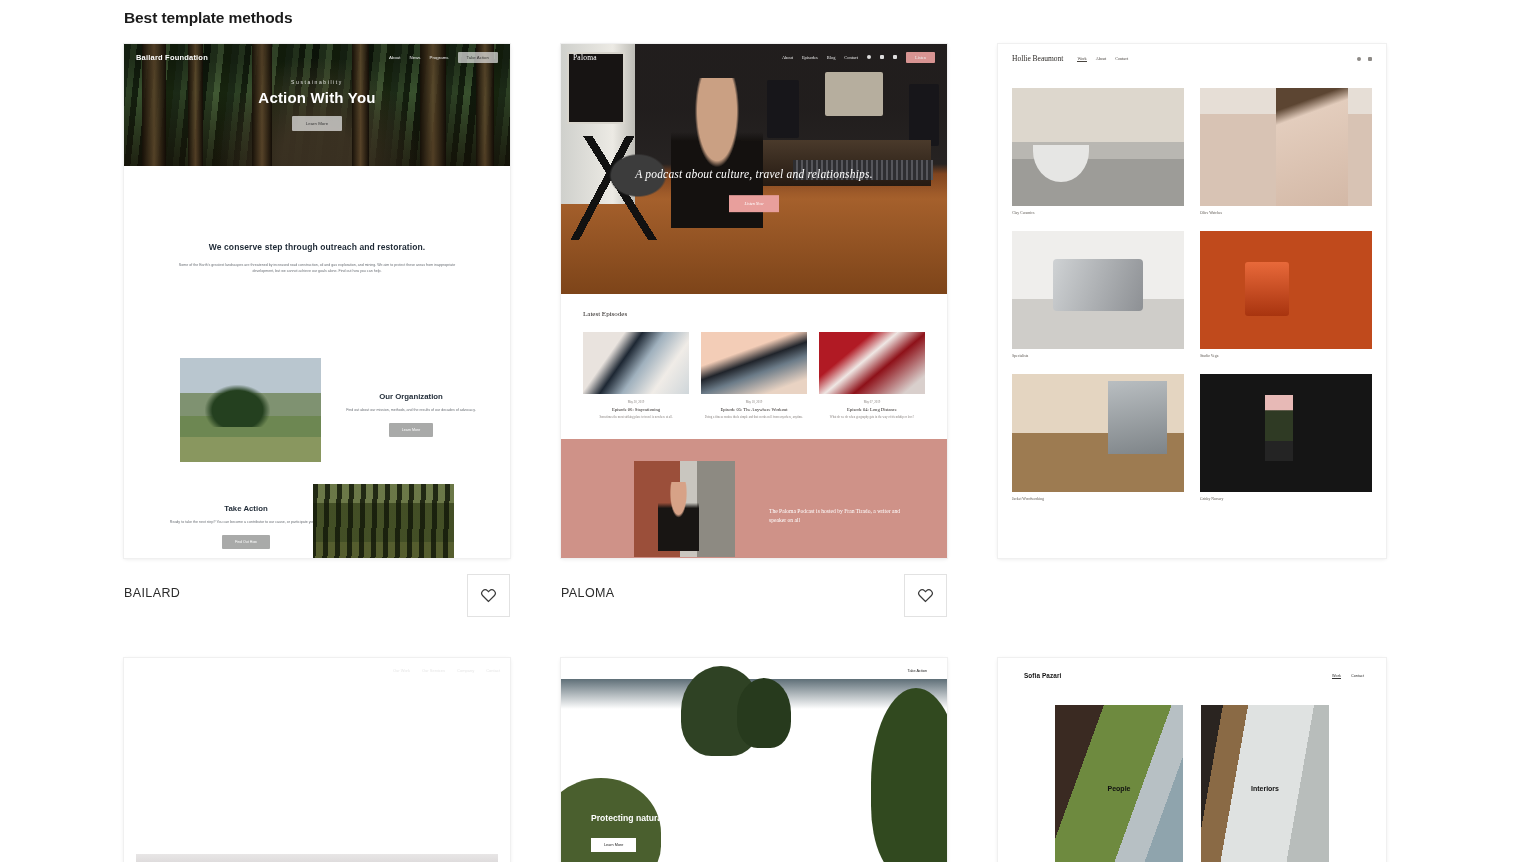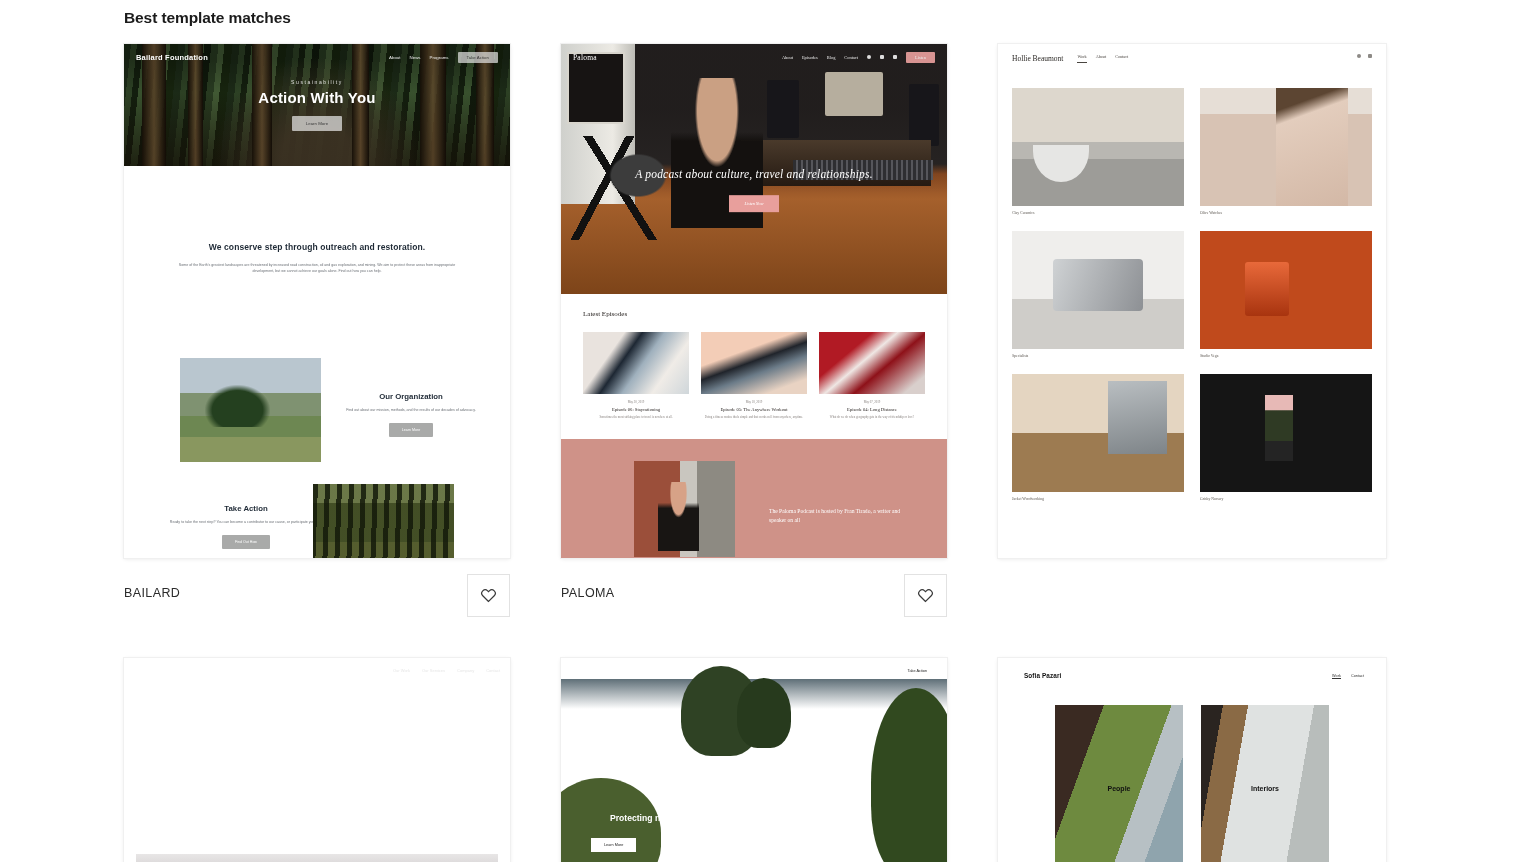--- a/index.html
+++ b/index.html
@@ -161,21 +161,21 @@
   .paloma .epdate{ font-family:"Liberation Serif",serif; font-size:3px; color:#8a8481; text-align:center; margin-top:6px; }
   .paloma .eptitle{ font-family:"Liberation Serif",serif; font-size:4.6px; color:#2a2523; text-align:center; margin-top:3px; }
   .paloma .epdesc{ font-family:"Liberation Serif",serif; font-size:3px; color:#8a8481; text-align:center; line-height:1.6; margin-top:3px; }
   .paloma .host{ position:absolute; left:0; right:0; top:395px; bottom:0; background:#cf9288; }
   .paloma .hostimg{ position:absolute; left:73px; top:22px; width:101px; height:96px;
     background: linear-gradient(90deg,#9b4f3a 0 46%, #c9c6bf 46% 62%, #8d8a82 62% 100%); }
   .paloma .hostimg::after{ content:''; position:absolute; left:24%; top:22%; width:40%; height:72%;
     background: radial-gradient(ellipse at 50% 16%, #d7a287 0 26%, rgba(0,0,0,0) 30%), linear-gradient(180deg, rgba(0,0,0,0) 0 30%, #181513 38% 100%); }
   .paloma .hosttxt{ position:absolute; left:208px; top:68px; width:140px;
     font-family:"Liberation Serif",serif; font-size:5.6px; color:#fff; line-height:1.55; }
-  .beaumont .bnav{ position:absolute; top:10px; left:14px; right:14px; display:flex; }
+  .beaumont .bnav{ position:absolute; top:10px; left:14px; right:14px; display:flex; align-items:center; }
   .beaumont .bbrand{ font-family:"Liberation Serif",serif; font-size:7.5px; color:#2c2926; }
   .beaumont .blinks{ display:flex; gap:9px; margin-left:14px; }
   .beaumont .blinks span{ font-family:"Liberation Serif",serif; font-size:4.2px; color:#4a4540; }
   .beaumont .blinks span.active{ border-bottom:.6px solid #4a4540; }
   .beaumont .bsoc{ margin-left:auto; display:flex; gap:7px; }
   .beaumont .bgrid{ position:absolute; left:14px; right:14px; top:44px; display:grid;
     grid-template-columns:1fr 1fr; column-gap:16px; row-gap:16px; }
   .beaumont .bimg{ width:100%; height:118px; }
   .beaumont .bcap{ font-family:"Liberation Serif",serif; font-size:3.8px; color:#5d5852; margin-top:5px; }
   .b1{ background: linear-gradient(180deg,#ddd7cd 0 46%, #b9b7b2 46% 60%, #9d9c98 60% 100%); position:relative;}
@@ -206,21 +206,21 @@
     background: linear-gradient(180deg,#e8e6e6,#b9b4b6); }
   .clark .ridge{ position:absolute; left:0; right:0; top:10%; height:14%;
     background: linear-gradient(180deg, rgba(86,103,112,.95), rgba(86,103,112,0)); }
   .clark .bush{ position:absolute; border-radius:50% 50% 38% 38%; }
   .clark .cbrand{ position:absolute; left:30px; top:8px; font-size:6px; color:#fff; letter-spacing:.4px; }
   .clark .clinks{ position:absolute; right:92px; top:10px; display:flex; gap:7px; align-items:center; }
   .clark .clinks span{ font-size:3.6px; color:#fff; opacity:.95; }
   .clark .cbtn{ position:absolute; right:10px; top:7px; background:#fff; color:#222;
     font-size:3.8px; padding:4px 10px; }
   .clark .chead{ position:absolute; left:30px; bottom:46px; width:200px;
-    font-size:8.6px; color:#fff; font-weight:600; line-height:1.42;margin-left:19px; }
+    font-size:8.6px; color:#fff; font-weight:600; line-height:1.42; }
   .clark .cmore{ position:absolute; left:30px; bottom:18px; background:#fff; color:#222;
     font-size:3.8px; padding:5px 13px; }
   .sofia .sbrand{ position:absolute; left:26px; top:14px; font-size:6.4px; font-weight:700; color:#111; letter-spacing:.1px; }
   .sofia .slinks{ position:absolute; right:22px; top:16px; display:flex; gap:10px; }
   .sofia .slinks span{ font-size:3.8px; color:#333; }
   .sofia .slinks span.active{ border-bottom:.6px solid #333; }
   .sofia .sgrid{ position:absolute; left:57px; right:57px; top:47px; bottom:0;
     display:grid; grid-template-columns:1fr 1fr; column-gap:18px; }
   .sofia .sitem{ position:relative; }
   .sofia .simg{ position:absolute; inset:0; }
@@ -240,21 +240,21 @@
     border:1px solid #e2e2e2; background:#fff;
     display:flex; align-items:center; justify-content:center; cursor:pointer;
   }
   .fav-btn svg { width:17px; height:17px; }
 </style>
 </head>
 <body>
 
 <div class="page">
 
-  <div class="page-title">Best template matches</div>
+  <div class="page-title">Best template methods</div>
 
   <div class="grid">
 
     <div class="card">
       <div class="thumb-wrap">
         <div class="site bailard">
           <div class="hero" style="height:122px">
             <div class="hero-bg"></div>
             <div class="trunk" style="left:18px;width:24px"></div>
             <div class="trunk" style="left:64px;width:15px"></div>

